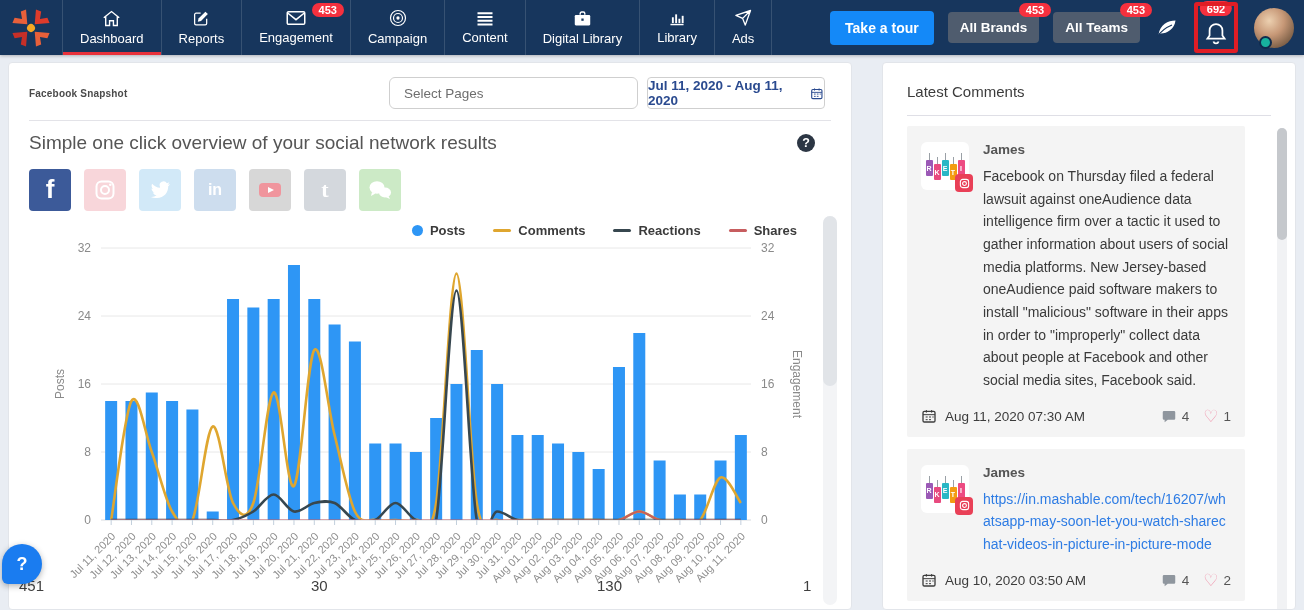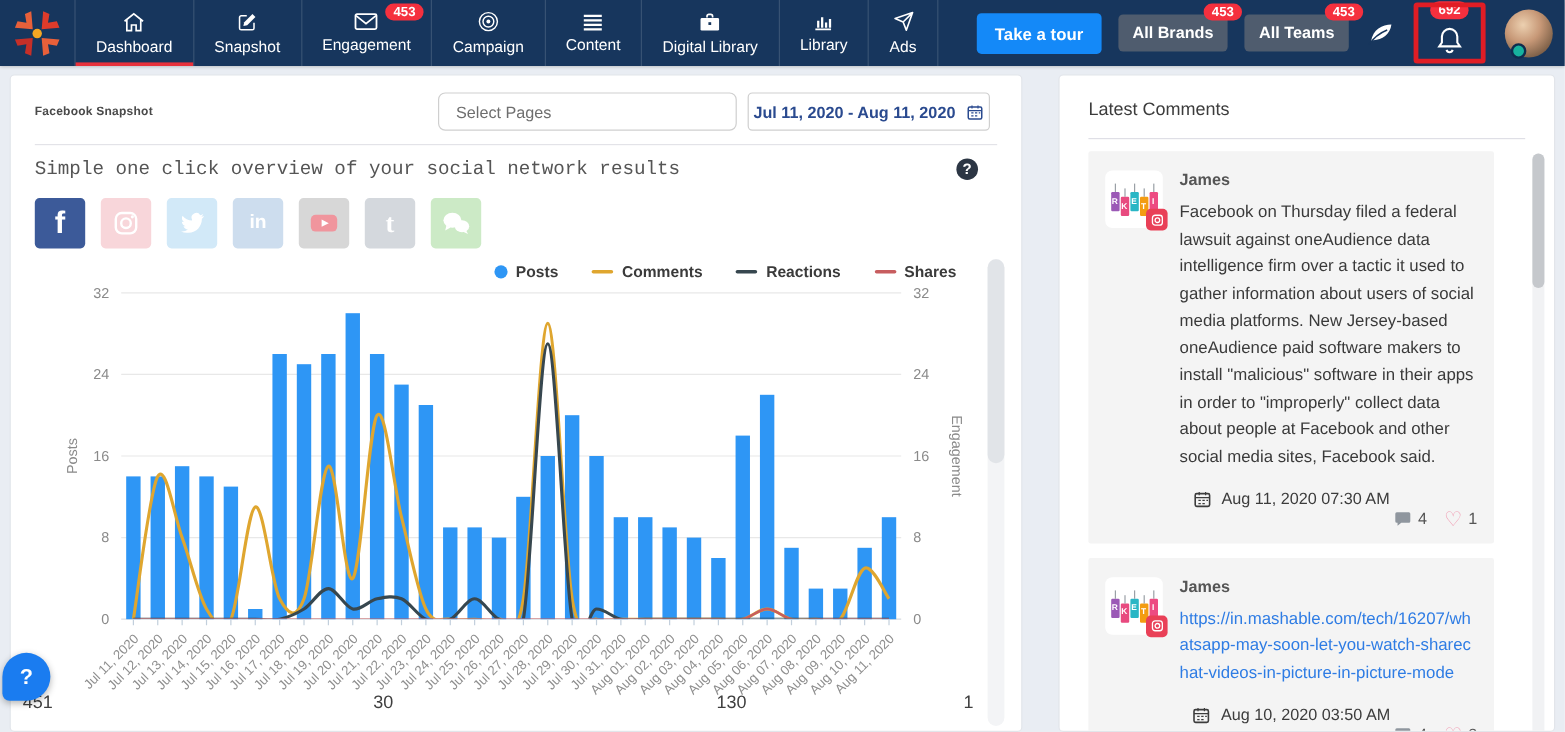--- a/index.html
+++ b/index.html
@@ -14,41 +14,41 @@
   .nav-item:last-child { border-right:1px solid rgba(255,255,255,.14); }
   .nav-item.active::after { content:""; position:absolute; left:0; right:0; bottom:0; height:3px; background:#e8313b; }
   .nav-item .nav-label { font-size:13px; white-space:nowrap; }
   .nav-item svg { display:block; }
   .nav-badge { position:absolute; top:3px; right:6px; background:#f5303e; color:#fff; font-size:11px; font-weight:bold; padding:1px 7px; border-radius:9px; }
   .nav-right { margin-left:auto; display:flex; align-items:center; gap:14px; padding-right:10px; }
   .tour-btn { background:#1489f8; border:none; color:#fff; font-weight:bold; font-size:14px; padding:9px 15px; border-radius:4px; cursor:pointer; font-family:inherit; }
   .pill-btn { position:relative; background:#4f5c6e; border-radius:4px; color:#fff; font-size:13.5px; font-weight:bold; padding:8px 12px; cursor:pointer; }
   .pill-btn .nav-badge { top:-9px; right:-12px; }
   .icon-btn { position:relative; display:flex; align-items:center; justify-content:center; cursor:pointer; }
-  .bell-wrap { width:60px; height:51px; margin:0 2px; }
+  .bell-wrap { width:44px; height:51px; margin:0 2px; }
   .bell-badge { position:absolute; top:-1px; left:50%; transform:translateX(-50%); background:#f5303e; color:#fff; font-size:11px; font-weight:bold; padding:1.5px 7px; border-radius:9px; z-index:3; }
   .bell-annotation { position:absolute; inset:0; border:4px solid #e01d25; border-radius:3px; z-index:4; pointer-events:none; }
   .avatar { width:40px; height:40px; border-radius:50%; background:radial-gradient(circle at 38% 32%, #ecd0b0, #c79877 40%, #8a6a50 70%, #5c4434 95%); position:relative; cursor:pointer; }
   .status-dot { position:absolute; left:5px; bottom:-1px; width:13px; height:13px; border-radius:50%; background:#17b29e; border:2px solid #0f2c4e; }
 
   
   .main { display:flex; padding:7px 8px 0 8px; gap:30px; }
   .card { background:#fff; border:1px solid #e2e5ea; border-radius:4px; }
   .left-card { width:844px; height:548px; position:relative; padding:0 20px; overflow:hidden; }
   .right-card { width:414px; height:548px; padding:20px 24px 0 24px; position:relative; overflow:hidden; }
 
   
   .card-head { display:flex; align-items:center; margin-top:14px; height:32px; }
   .card-title { font-size:10px; font-weight:bold; color:#4a4a4a; letter-spacing:.2px; }
   .head-controls { margin-left:auto; display:flex; gap:9px; margin-right:6px; }
   .select-pages { width:249px; height:32px; border:1px solid #cfcfcf; border-radius:6px; display:flex; align-items:center; padding:0 14px; color:#6e6e6e; font-size:13.5px; cursor:pointer; background:#fff; }
-  .date-range { width:202px; height:32px; border:1px solid #cfcfcf; border-radius:4px; display:flex; align-items:center; justify-content:center; gap:9px; color:#2a4a8f; font-size:13.5px; font-weight:bold; cursor:pointer; background:#fff; }
+  .date-range { width:178px; height:32px; border:1px solid #cfcfcf; border-radius:4px; display:flex; align-items:center; justify-content:center; gap:9px; color:#2a4a8f; font-size:13.5px; font-weight:bold; cursor:pointer; background:#fff; }
   .divider { border:none; border-top:1px solid #e3e3e8; margin-top:11px; }
   .subtitle-row { display:flex; align-items:center; margin-top:11px; }
-  .subtitle { font-size:16px; color:#555;font-family:Liberation Mono, monospace; }
+  .subtitle { font-size:19px; color:#555; }
   .q-icon { margin-left:auto; margin-right:16px; width:18px; height:18px; border-radius:50%; background:#2c3644; color:#fff; font-size:12.5px; font-weight:bold; display:flex; align-items:center; justify-content:center; cursor:pointer; }
 
   
   .social-row { display:flex; gap:13px; margin-top:15px; }
   .social-sq { width:42px; height:42px; border-radius:4px; display:flex; align-items:center; justify-content:center; cursor:pointer; color:#fff; }
   .social-sq .fb-f { font-size:26px; font-weight:bold; line-height:1; transform:translateY(-1px); }
   .social-sq .in-txt { font-size:16px; font-weight:bold; }
   .social-sq .t-txt { font-size:22px; font-weight:bold; font-family:"Liberation Serif", serif; }
 
   
@@ -75,21 +75,21 @@
   .comment-top { display:flex; gap:14px; }
   .c-avatar { width:48px; height:48px; background:#fff; border-radius:6px; position:relative; flex-shrink:0; display:flex; align-items:flex-end; justify-content:center; gap:1px; padding:6px 4px 10px 4px; }
   .tag { width:7px; height:16px; border-radius:1px; color:#fff; font-size:7px; font-weight:bold; display:flex; align-items:center; justify-content:center; position:relative; }
   .tag::before { content:""; position:absolute; top:-7px; left:50%; width:1px; height:7px; background:#9aa0a6; }
   .tag:nth-child(odd) { transform:translateY(-4px); }
   .ig-badge { position:absolute; right:-4px; bottom:-2px; width:18px; height:18px; border-radius:4px; background:#e94057; display:flex; align-items:center; justify-content:center; }
   .c-body { flex:1; min-width:0; }
   .c-author { font-size:13.5px; font-weight:bold; color:#555; margin-bottom:8px; }
   .c-text { font-size:14px; color:#3a3a3a; line-height:1.62; }
   .c-text.is-link { color:#2e7ce4; cursor:pointer; word-break:break-all; }
-  .c-footer { display:flex; align-items:center; margin-top:16px;flex-direction:column; }
+  .c-footer { display:flex; align-items:center; margin-top:16px; }
   .c-date { display:flex; align-items:center; gap:8px; font-size:13.5px; color:#3c3c3c; }
   .c-counts { margin-left:auto; display:flex; align-items:center; gap:14px; font-size:13.5px; color:#555; }
   .c-count { display:flex; align-items:center; gap:5px; }
   .heart { color:#f09cb2; font-size:17px; line-height:1; }
   .right-scroll { right:-16px; top:2px; bottom:-70px; width:10px; background:#f1f2f4; }
   .right-scroll .v-thumb { height:112px; top:0; background:#c5c8cc; }
 
   
   .float-help { position:absolute; left:2px; top:544px; width:40px; height:40px; background:#1a7cf0; border-radius:50% 50% 50% 6px; color:#fff; font-size:18px; font-weight:bold; display:flex; align-items:center; justify-content:center; box-shadow:0 2px 6px rgba(0,0,0,.3); cursor:pointer; z-index:9; }
 </style>
@@ -117,21 +117,21 @@
         </span>
                  <span class="nav-label">Dashboard</span>
       </div>
       <div class="nav-item">
         <span>
           <svg width="18" height="17" viewBox="0 0 24 24">
             <path d="M11.5 4.5 H5 a2 2 0 0 0-2 2 V19 a2 2 0 0 0 2 2 h13 a2 2 0 0 0 2-2 v-6.5" fill="none" stroke="#fff" stroke-width="1.8"></path>
             <path d="M18.2 2.3 l3.5 3.5 L12 15.5 l-4.5 1 1-4.5 z" fill="#fff"></path>
           </svg>
         </span>
-                 <span class="nav-label">Snapshot</span>
+                 <span class="nav-label">Reports</span>
       </div>
       <div class="nav-item">
         <span>
           <svg width="20" height="16" viewBox="0 0 24 18">
             <rect x="1.5" y="1.5" width="21" height="15" rx="1.5" fill="none" stroke="#fff" stroke-width="1.8"></rect>
             <path d="M2 3 L12 11 L22 3" fill="none" stroke="#fff" stroke-width="1.8"></path>
           </svg>
         </span>
                  <span class="nav-label">Engagement</span>
         <span class="nav-badge">453</span>

